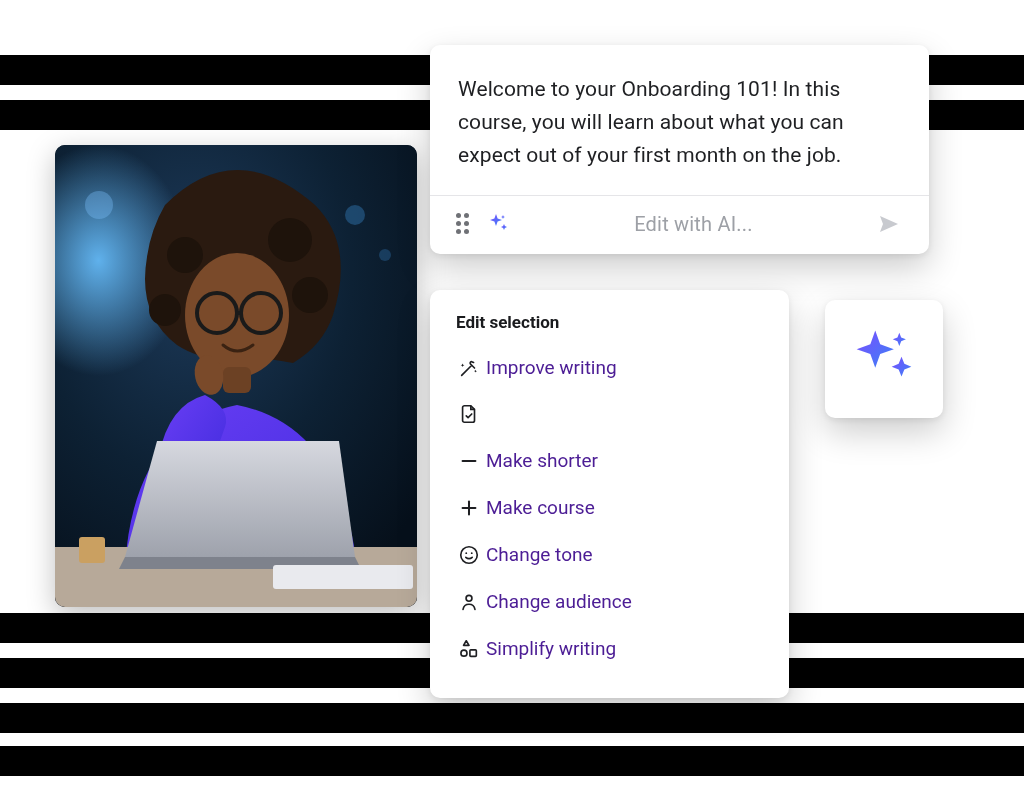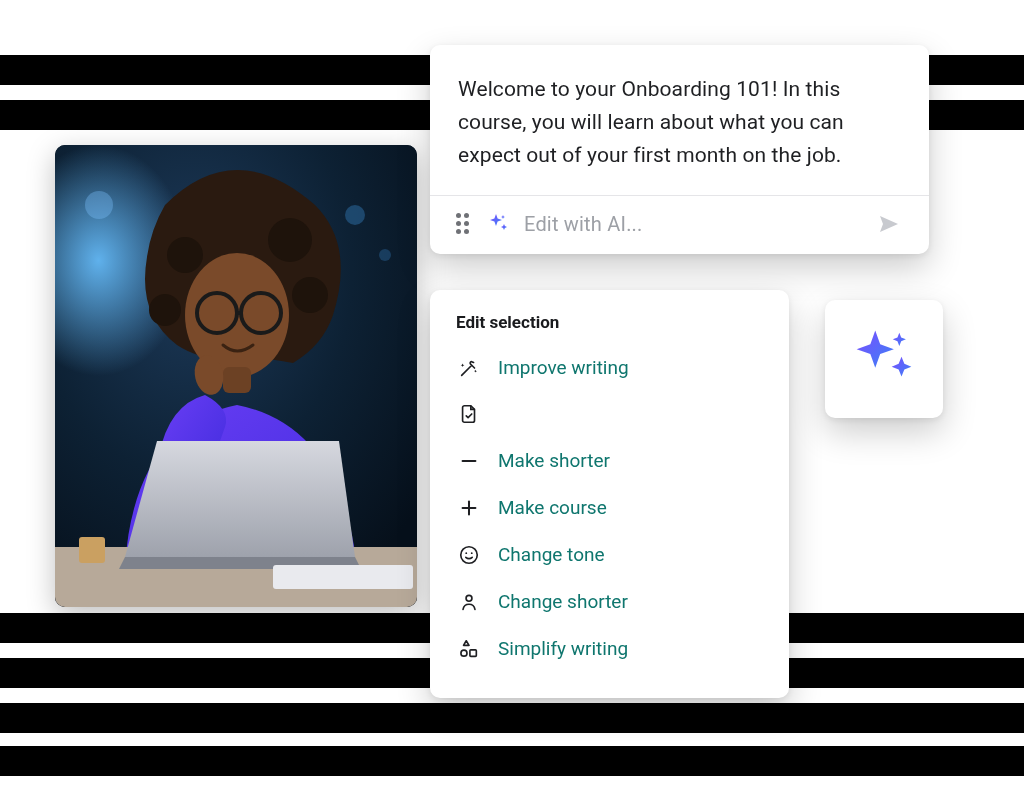--- a/index.html
+++ b/index.html
@@ -78,42 +78,43 @@
   }
   .drag-handle span {
     width: 5px; height: 5px; border-radius: 50%; background: #6f7176;
   }
   .sparkle-sm { width: 24px; height: 24px; flex: 0 0 auto; }
   .ai-placeholder {
     flex: 1;
     font-size: 20px;
     color: #9da0a6;
     letter-spacing: .2px;
+    text-align: center;
   }
   .send-icon { width: 24px; height: 24px; color: #c8cacf; }
 
   .menu-card {
     left: 430px;
     top: 290px;
     width: 359px;
     padding: 22px 26px 26px 26px;
   }
   .menu-title {
     font-size: 17px;
     font-weight: 700;
     color: #1a1b1e;
     margin-bottom: 12px;
   }
   .menu-item {
     display: flex;
     align-items: center;
-    gap: 18px;
+    gap: 6px;
     padding: 12px 2px;
     font-size: 19px;
-    color: #0f766e;
+    color: #4c1d95;
     cursor: pointer;
     border-radius: 6px;
   }
   .mi-icon { width: 22px; height: 22px; flex: 0 0 auto; color: #1e1f22; stroke: currentColor; }
 
   .sparkle-card {
     left: 825px;
     top: 300px;
     width: 118px;
     height: 118px;
@@ -270,21 +271,21 @@
       <path d="M8.5 14.5c1 .9 2.2 1.5 3.5 1.5s2.5-.6 3.5-1.5" stroke-linecap="round"></path>
     </svg>
     <span>Change tone</span>
   </div>
 
   <div class="menu-item">
     <svg class="mi-icon" viewBox="0 0 24 24" fill="none" stroke-width="1.8">
       <circle cx="12" cy="8" r="3.2"></circle>
       <path d="M5.5 20c.6-3.4 3.3-5.5 6.5-5.5s5.9 2.1 6.5 5.5" stroke-linecap="round"></path>
     </svg>
-    <span>Change shorter</span>
+    <span>Change audience</span>
   </div>
 
   <div class="menu-item">
     <svg class="mi-icon" viewBox="0 0 24 24" fill="none" stroke-width="1.8">
       <path d="M9 3l3 5H6l3-5z" stroke-linejoin="round"></path>
       <circle cx="6.5" cy="16.5" r="3.3"></circle>
       <rect x="13" y="13" width="7" height="7" rx="1"></rect>
     </svg>
     <span>Simplify writing</span>
   </div>

